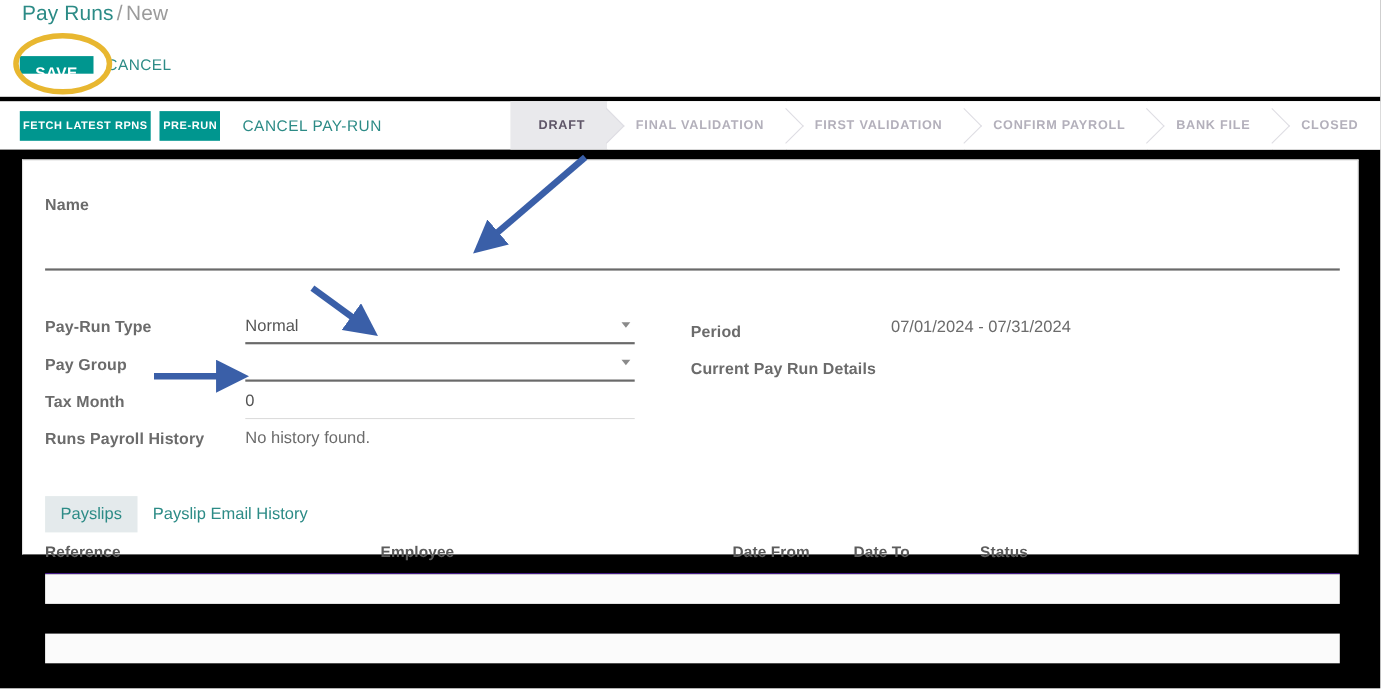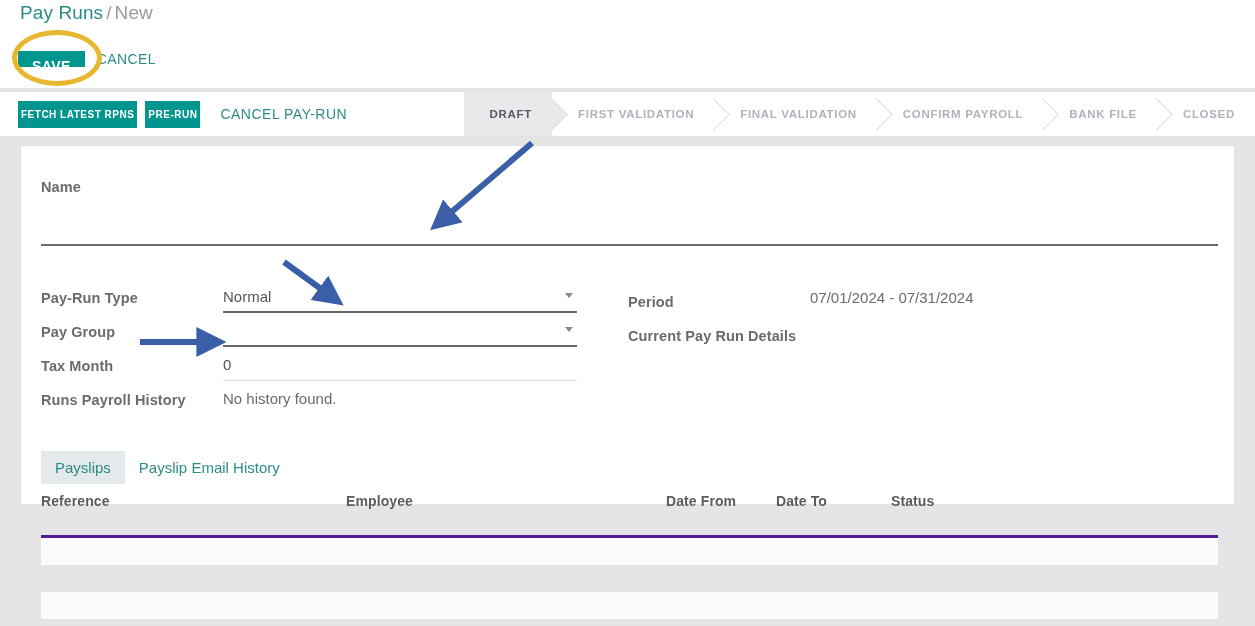--- a/index.html
+++ b/index.html
@@ -6,21 +6,21 @@
   html, body {
     margin: 0; padding: 0;
     width: 1255px; height: 626px;
     background: #ffffff;
     font-family: "Liberation Sans", sans-serif;
     overflow: hidden;
   }
   #root {
     position: relative;
     width: 1255px; height: 626px;
-    background: #e5e5e5;
+    background: #000000;
   }
 
   
   .breadcrumb {
     position: absolute;
     left: 20px; top: 2px;
     font-size: 19px;
     letter-spacing: .1px;
     white-space: nowrap;
     background: #ffffff;
@@ -235,22 +235,22 @@
   .tab.active { background: #e4eaec; }
 
   
   .tbl {
     position: absolute;
     left: 20px; top: 347px;
     width: 1177px;
   }
   .tbl-head {
     display: flex;
-    border-bottom: 3px solid #4c1d95;
-    padding-bottom: 26px;
+    border-bottom: 1px solid #4c1d95;
+    padding-bottom: 12px;
   }
   .th {
     font-size: 14px;
     font-weight: bold;
     color: #5c5c5c;
     letter-spacing: .1px;
   }
   .th-ref { width: 305px; }
   .th-emp { width: 320px; }
   .th-from { width: 110px; }
@@ -287,22 +287,22 @@
   </div>
 
   <div class="toolbar">
     <button class="tb-btn">FETCH LATEST RPNS</button>
     <button class="tb-btn">PRE-RUN</button>
     <button class="tb-link">CANCEL PAY-RUN</button>
   </div>
 
   <div class="pipeline">
     <div class="stage active">DRAFT</div>
+    <div class="stage">FINAL VALIDATION</div>
     <div class="stage">FIRST VALIDATION</div>
-    <div class="stage">FINAL VALIDATION</div>
     <div class="stage">CONFIRM PAYROLL</div>
     <div class="stage">BANK FILE</div>
     <div class="stage last">CLOSED</div>
   </div>
 
   <div class="card">
 
     <div class="lbl name-label">Name</div>
     <input class="name-input" type="text" value="" style="">
 

